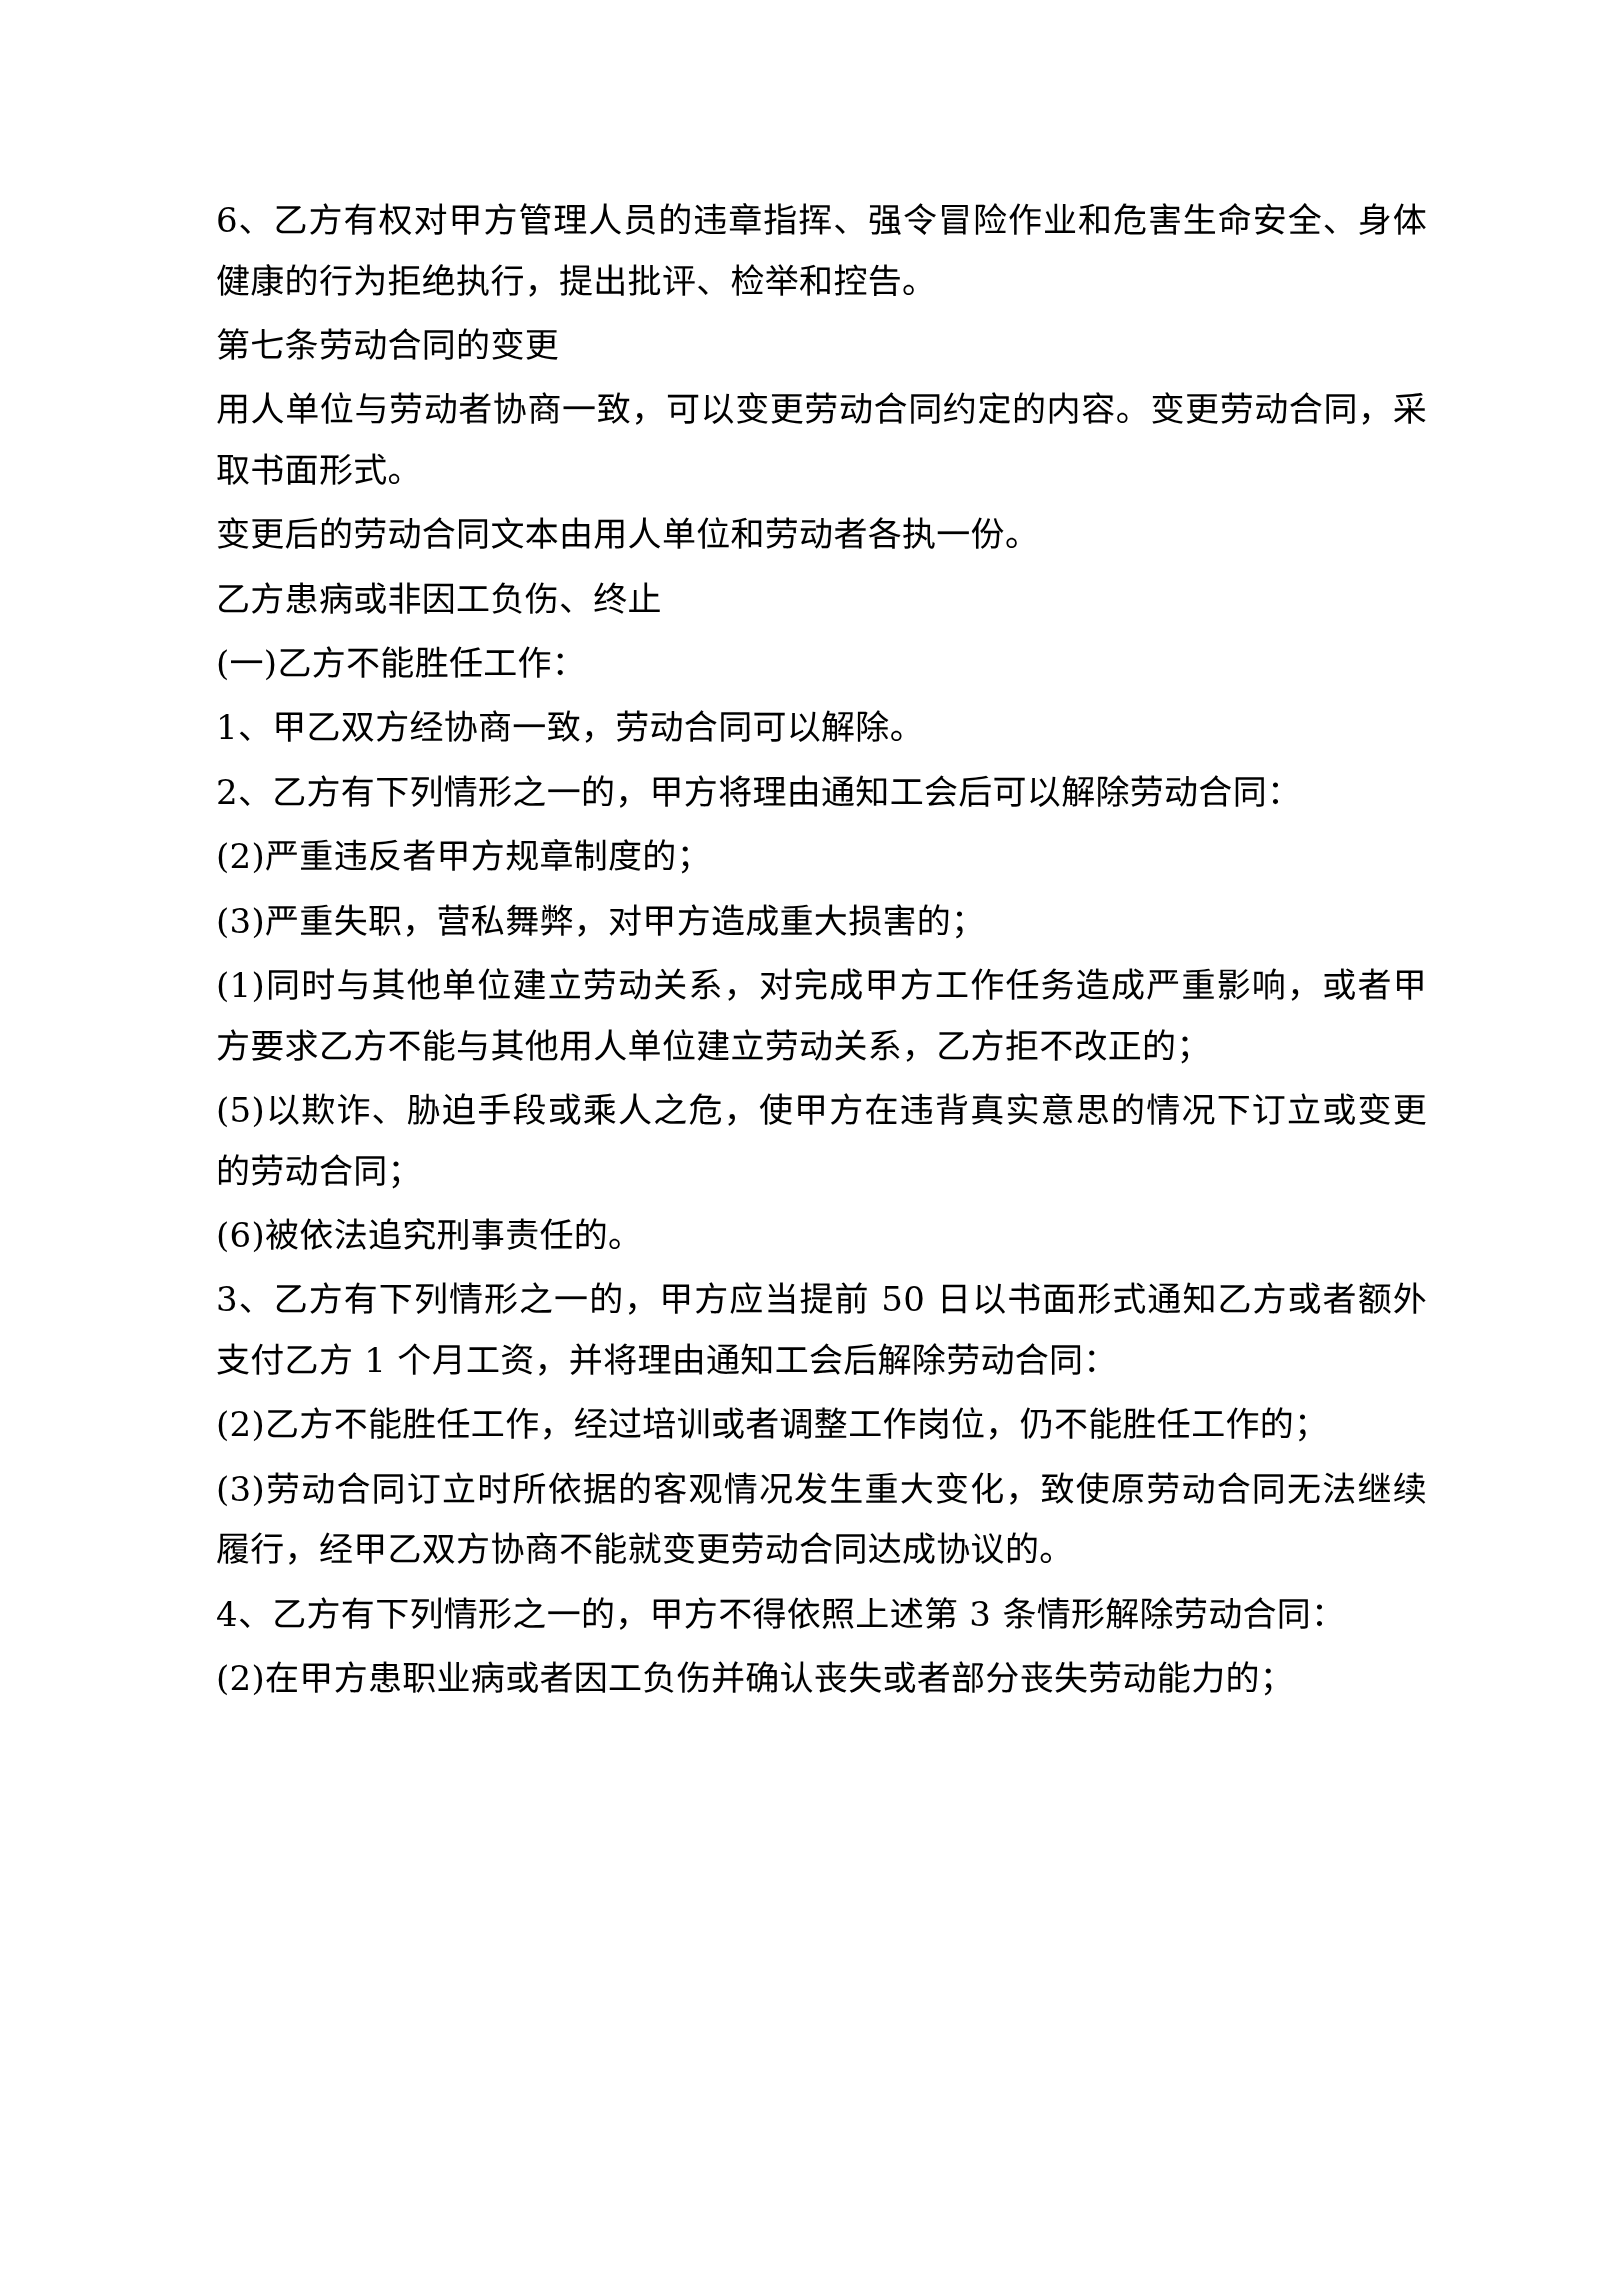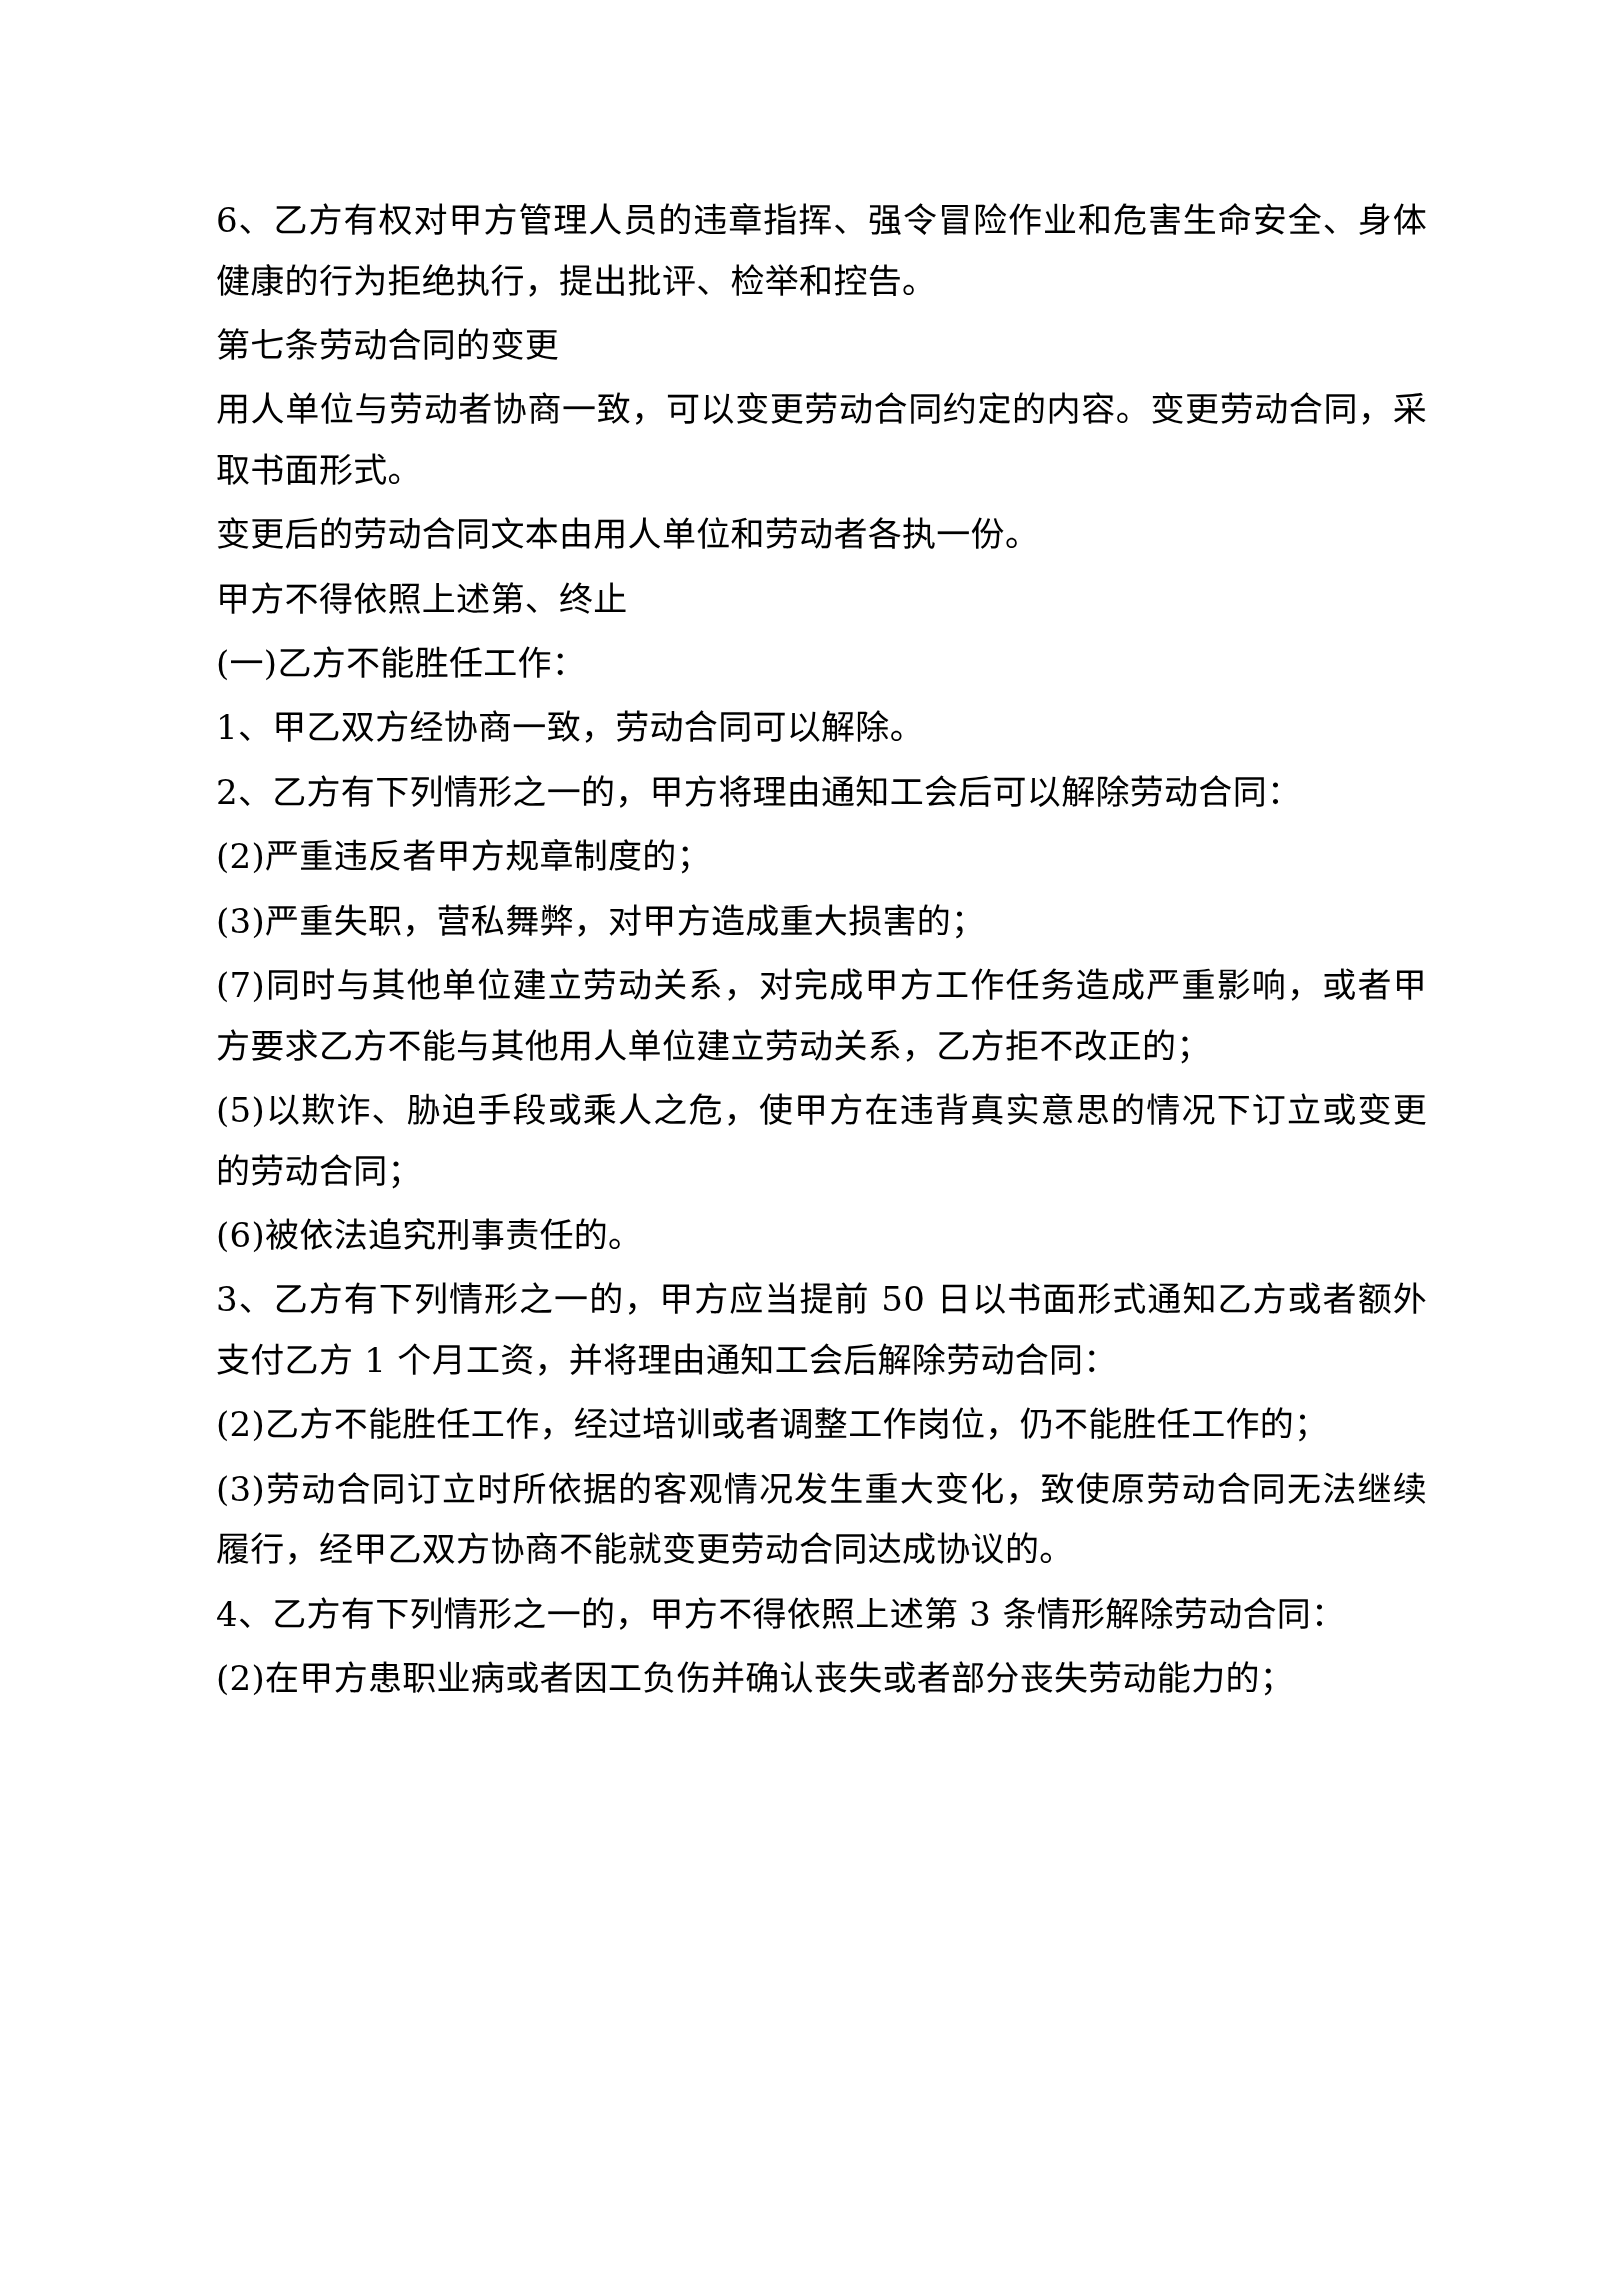--- a/index.html
+++ b/index.html
@@ -35,27 +35,27 @@
 </style>
 </head>
 <body>
 
 <div class="page">
   <div class="doc-body">
     <p class="para">6、乙方有权对甲方管理人员的违章指挥、强令冒险作业和危害生命安全、身体健康的行为拒绝执行，提出批评、检举和控告。</p>
     <p class="para">第七条劳动合同的变更</p>
     <p class="para">用人单位与劳动者协商一致，可以变更劳动合同约定的内容。变更劳动合同，采取书面形式。</p>
     <p class="para">变更后的劳动合同文本由用人单位和劳动者各执一份。</p>
-    <p class="para">甲方不得依照上述第、终止</p>
+    <p class="para">乙方患病或非因工负伤、终止</p>
     <p class="para">(一)乙方不能胜任工作：</p>
     <p class="para">1、甲乙双方经协商一致，劳动合同可以解除。</p>
     <p class="para">2、乙方有下列情形之一的，甲方将理由通知工会后可以解除劳动合同：</p>
     <p class="para">(2)严重违反者甲方规章制度的；</p>
     <p class="para">(3)严重失职，营私舞弊，对甲方造成重大损害的；</p>
-    <p class="para">(7)同时与其他单位建立劳动关系，对完成甲方工作任务造成严重影响，或者甲方要求乙方不能与其他用人单位建立劳动关系，乙方拒不改正的；</p>
+    <p class="para">(1)同时与其他单位建立劳动关系，对完成甲方工作任务造成严重影响，或者甲方要求乙方不能与其他用人单位建立劳动关系，乙方拒不改正的；</p>
     <p class="para">(5)以欺诈、胁迫手段或乘人之危，使甲方在违背真实意思的情况下订立或变更的劳动合同；</p>
     <p class="para">(6)被依法追究刑事责任的。</p>
     <p class="para">3、乙方有下列情形之一的，甲方应当提前 50 日以书面形式通知乙方或者额外支付乙方 1 个月工资，并将理由通知工会后解除劳动合同：</p>
     <p class="para">(2)乙方不能胜任工作，经过培训或者调整工作岗位，仍不能胜任工作的；</p>
     <p class="para">(3)劳动合同订立时所依据的客观情况发生重大变化，致使原劳动合同无法继续履行，经甲乙双方协商不能就变更劳动合同达成协议的。</p>
     <p class="para">4、乙方有下列情形之一的，甲方不得依照上述第 3 条情形解除劳动合同：</p>
     <p class="para">(2)在甲方患职业病或者因工负伤并确认丧失或者部分丧失劳动能力的；</p>
   </div>
 </div>
 

